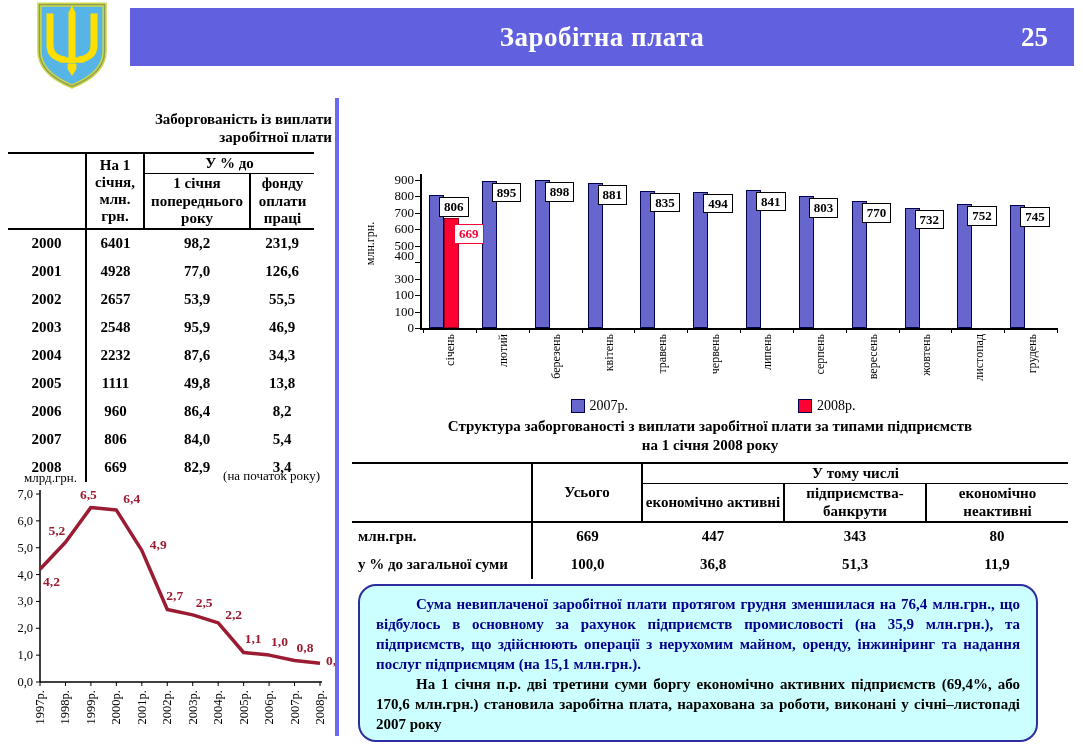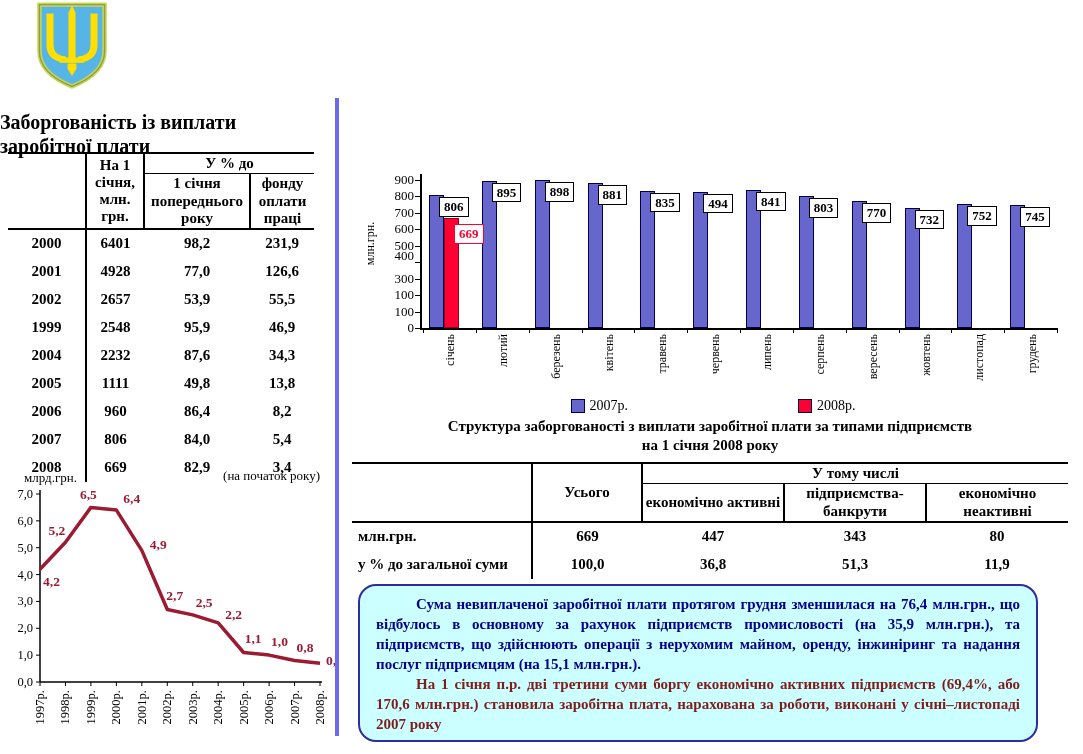--- a/index.html
+++ b/index.html
@@ -9,22 +9,22 @@
   
   .banner{position:absolute;left:130px;top:8px;width:944px;height:58px;
           display:flex;align-items:center;justify-content:center;}
   .banner-title{font-size:27px;font-weight:bold;color:#fff;letter-spacing:.5px;}
   .banner-num{position:absolute;right:26px;top:50%;transform:translateY(-50%);
               font-size:27px;font-weight:bold;color:#fff;}
   .coat{position:absolute;left:28px;top:2px;width:88px;height:88px;}
   .vdivider{position:absolute;left:335px;top:98px;width:4px;height:638px;}
 
   
-  .debt-title{position:absolute;left:0;top:110px;width:332px;text-align:left;
-              font-weight:bold;font-size:20px;line-height:1.2;}
+  .debt-title{position:absolute;left:0;top:110px;width:332px;text-align:right;
+              font-weight:bold;font-size:15px;line-height:1.2;}
   table.grid{border-collapse:collapse;table-layout:fixed;}
   table.grid th,table.grid td{font-weight:bold;font-size:15px;text-align:center;
               vertical-align:middle;padding:1px 2px;line-height:1.15;}
   .debt-table{position:absolute;left:8px;top:152px;width:306px;}
   .bt{border-top:2px solid #000;border-radius:15px;} .bb{border-bottom:2px solid #000;}
   .br{border-right:2px solid #000;} .bb1{border-bottom:1.5px solid #000;}
   .debt-table tbody td{height:26px;}
   .debt-table tbody td:first-child{border-right:2px solid #000;}
   .struct-title{position:absolute;left:345px;top:417px;width:730px;text-align:center;
               font-weight:bold;font-size:15px;line-height:1.25;}
@@ -74,20 +74,24 @@
     <path d="M13,3 h74 v53 q0,25 -37,40 q-37,-15 -37,-40 z" fill="none" stroke="#8e9a57" stroke-width="1.5"></path>
     <g fill="#ffdf00">
       <path d="M29,13 v35 q0,11 9,13 l5,1 v7 l-7,-1 q-15,-4 -15,-19 v-36 z"></path>
       <path d="M71,13 v35 q0,11 -9,13 l-5,1 v7 l7,-1 q15,-4 15,-19 v-36 z"></path>
       <path d="M46,12 l4,-8 4,8 v57 h-8 z"></path>
       <path d="M36,63 h28 v6 h-28 z"></path>
       <path d="M45,70 h10 v6 l-5,8 l-5,-8 z"></path>
     </g>
   </svg>
 
+  <div class="banner" style="background: rgb(97, 97, 223);">
+    <span class="banner-title">Заробітна плата</span>
+    <span class="banner-num">25</span>
+  </div>
 
   <div class="vdivider" style="background: rgb(106, 106, 238);"></div>
 
   <div class="debt-title">
     <span>Заборгованість із виплати</span><br>
     <span>заробітної плати</span>
   </div>
 
   <table class="grid debt-table">
     <colgroup>
@@ -120,21 +124,21 @@
           <td>77,0</td>
           <td>126,6</td>
         </tr>
         <tr>
           <td>2002</td>
           <td>2657</td>
           <td>53,9</td>
           <td>55,5</td>
         </tr>
         <tr>
-          <td>1999</td>
+          <td>2003</td>
           <td>2548</td>
           <td>95,9</td>
           <td>46,9</td>
         </tr>
         <tr>
           <td>2004</td>
           <td>2232</td>
           <td>87,6</td>
           <td>34,3</td>
         </tr>
@@ -350,16 +354,16 @@
           <td>100,0</td>
           <td>36,8</td>
           <td>51,3</td>
           <td>11,9</td>
         </tr>
       </tbody>
   </table>
 
   <div class="note" id="note-box" style="background: rgb(204, 255, 255); border-color: rgb(45, 45, 160);">
       <p style="color: rgb(0, 0, 139);">Сума невиплаченої заробітної плати протягом грудня зменшилася на 76,4 млн.грн., що відбулось в основному за рахунок підприємств промисловості (на 35,9 млн.грн.), та підприємств, що здійснюють операції з нерухомим майном, оренду, інжиніринг та надання послуг підприємцям (на 15,1  млн.грн.).</p>
-      <p style="color: #7f1d1d;">На 1 січня п.р. дві третини суми боргу економічно активних підприємств (69,4%, або 170,6 млн.грн.) становила заробітна плата, нарахована за роботи, виконані у січні–листопаді 2007 року</p>
+      <p style="color: #000000;">На 1 січня п.р. дві третини суми боргу економічно активних підприємств (69,4%, або 170,6 млн.грн.) становила заробітна плата, нарахована за роботи, виконані у січні–листопаді 2007 року</p>
     </div>
 
 </div>
 
 </body></html>

